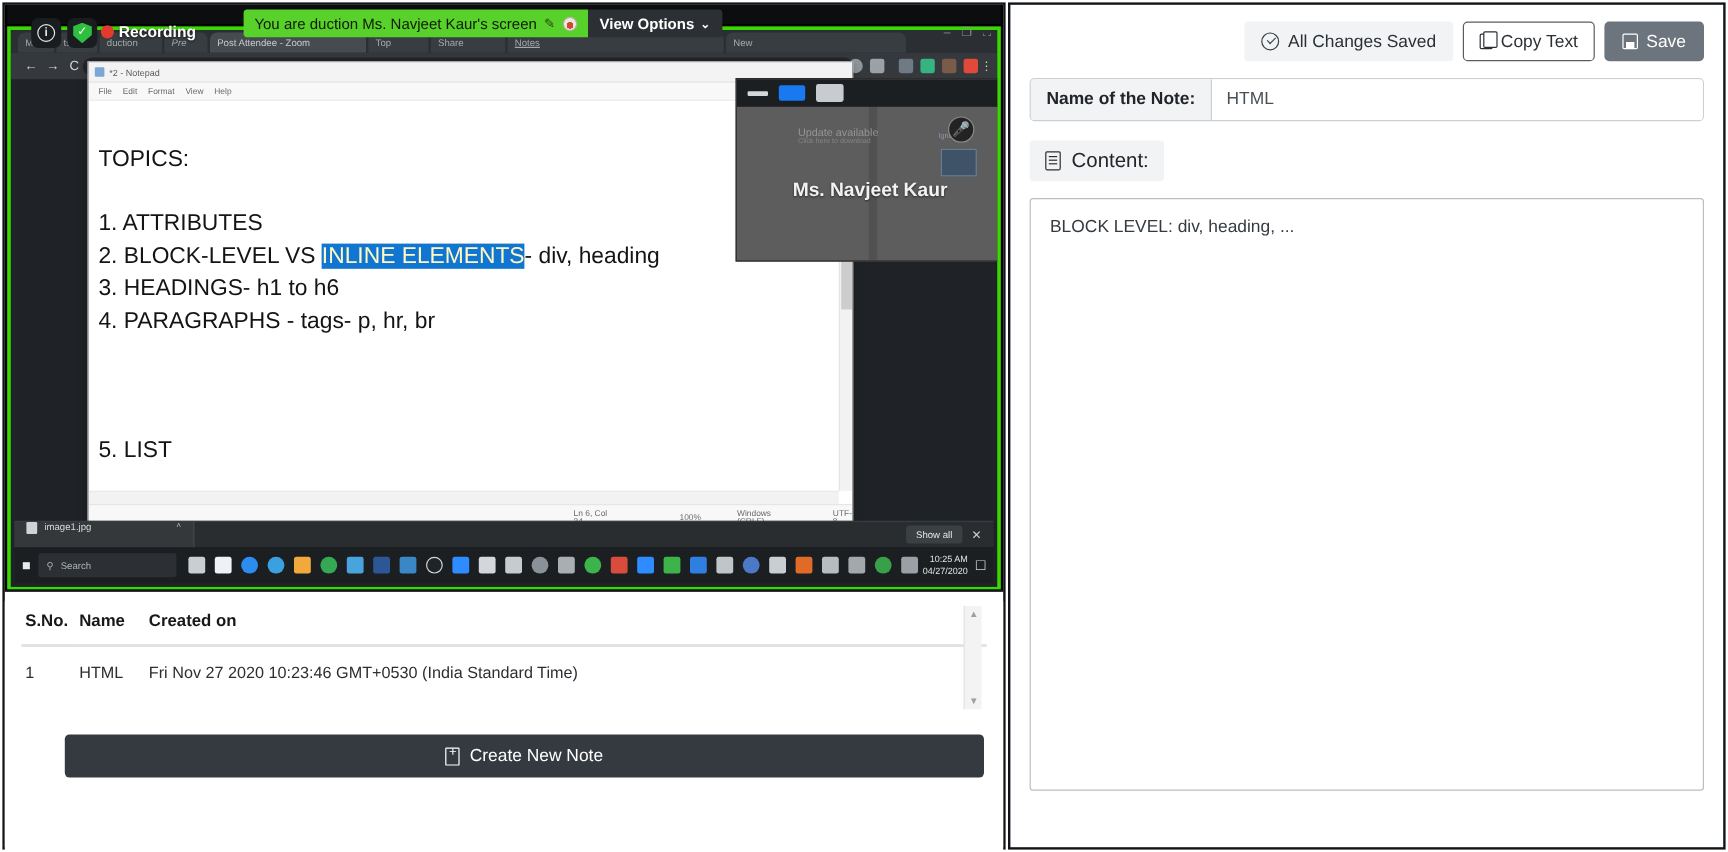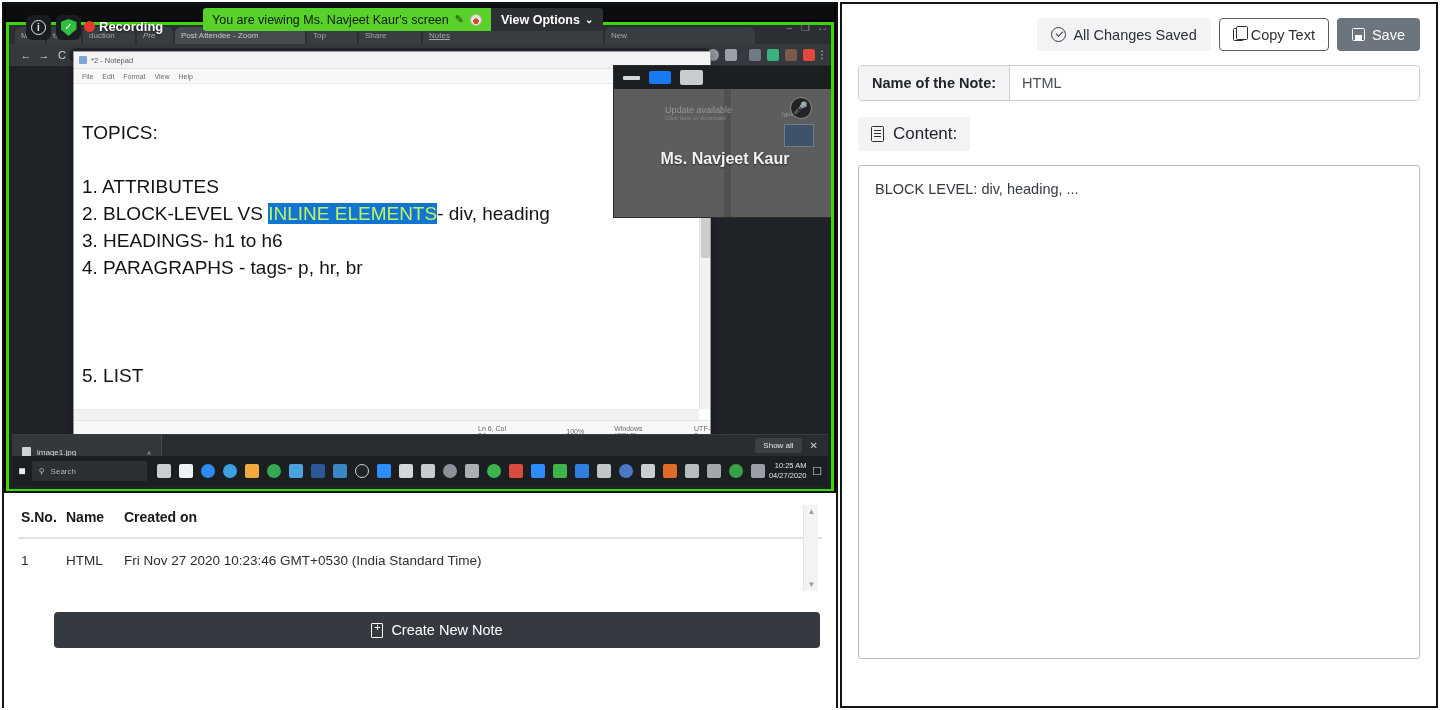--- a/index.html
+++ b/index.html
@@ -97,21 +97,21 @@
     display: flex; align-items: center; gap: 9px; padding-left: 8px;
     font-size: 7px; color: #6a6a6a;
   }
   .np-body {
     position: absolute; left: 0; right: 0; top: 32px; bottom: 22px;
     padding: 8px 10px 0 8px;
     font-size: 19px; line-height: 27px; color: #141414;
     font-family: "Liberation Sans", sans-serif;
     overflow: hidden; white-space: pre;
   }
-  .hl { background: #1076d1; color: #bef264; }
+  .hl { background: #1076d1; color: #fef9c3; }
   .np-vscroll {
     position: absolute; right: 0; top: 32px; bottom: 33px; width: 11px;
     background: #f2f2f2; border-left: 1px solid #e4e4e4;
   }
   .np-vthumb {
     position: absolute; left: 1px; top: 66px; width: 9px; height: 108px;
     background: #cdcdcd; border-radius: 1px;
   }
   .np-hscroll {
     position: absolute; left: 0; right: 11px; bottom: 22px; height: 11px;
@@ -233,21 +233,21 @@
     color: #8a9090; font-size: 10px;
   }
 
   
   .dl-bar {
     position: absolute; left: 3px; right: 3px; bottom: 33px; height: 22px;
     background: #2a2d30; display: flex; align-items: center;
     border-top: 1px solid #3a3d40;
   }
   .dl-chip {
-    display: flex; align-items: flex-end; gap: 6px;
+    display: flex; align-items: flex-start; gap: 6px;
     height: 22px; padding: 0 10px; background: #34383b;
     color: #d6dadd; font-size: 8px; min-width: 150px;
     border-right: 1px solid #44484b;
   }
   .dl-filesq { width: 9px; height: 10px; background: #cfd3d6; border-radius: 1px; }
   .dl-caret { margin-left: auto; font-size: 7px; color: #b5babd; }
   .showall {
     margin-left: auto; margin-right: 8px; background: #3b4043; color: #e4e7ea;
     font-size: 8px; padding: 3px 8px; border-radius: 3px;
   }
@@ -643,21 +643,21 @@
       </div>
 
       <div class="zoom-win-ctrls">
         <span>–</span>
         <span>❐</span>
         <span>⛶</span>
       </div>
 
       <div class="zoom-topbar">
         <div class="zt-green">
-          <span>You are viewing Ms. Navjeet Kaur's screen</span>
+          <span>You are duction Ms. Navjeet Kaur's screen</span>
           <span class="ico-pencil">✎</span>
           <span class="ico-blob"></span>
         </div>
         <div class="zt-dark">
           <span>View Options</span>
           <span class="chev">⌄</span>
         </div>
       </div>
     </div>
 

